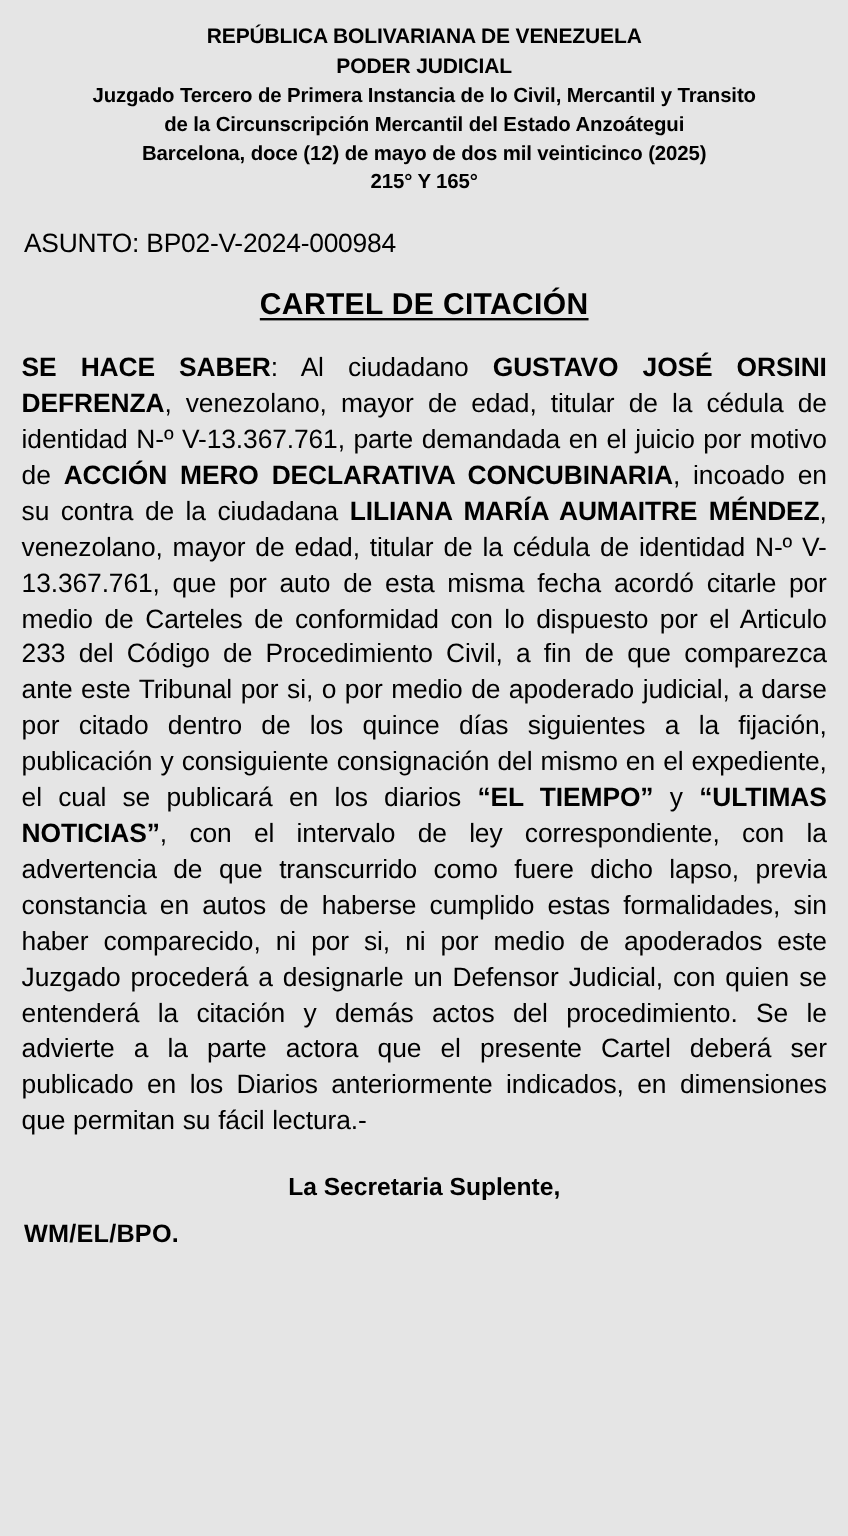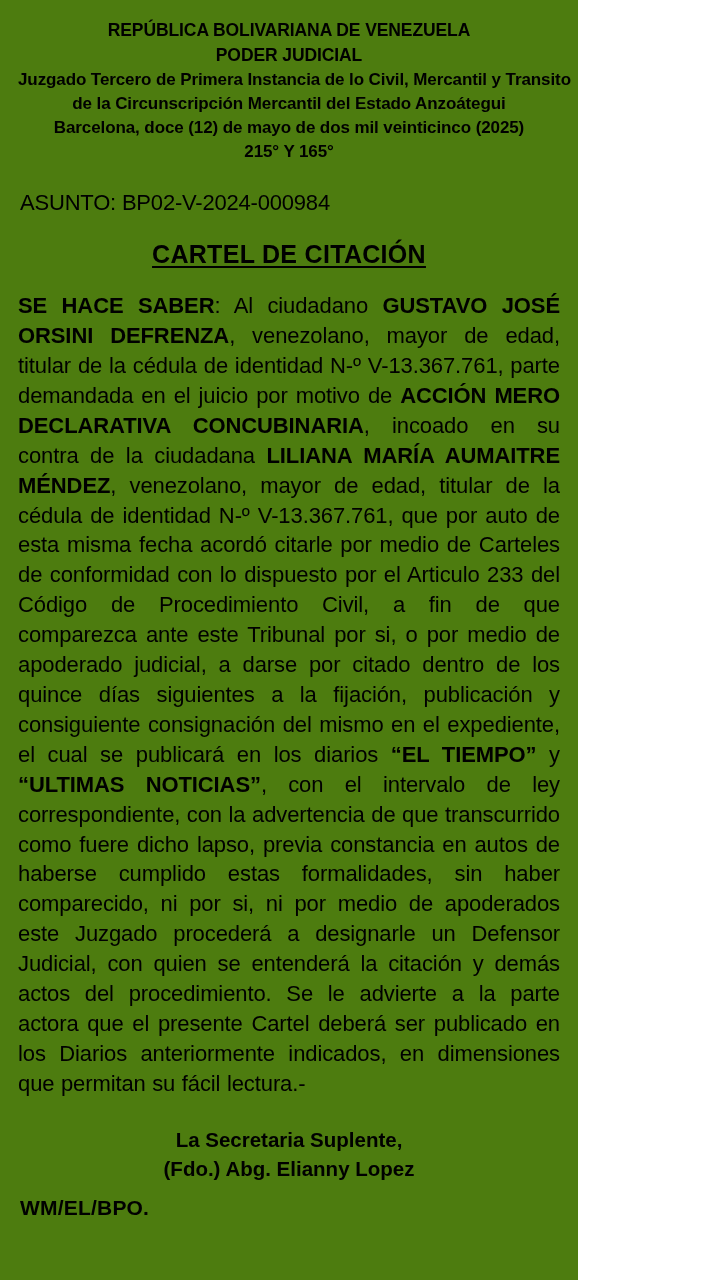--- a/index.html
+++ b/index.html
@@ -7,25 +7,25 @@
     padding: 0;
     background: #ffffff;
   }
   body {
     width: 707px;
     min-height: 1280px;
     font-family: "Liberation Sans", sans-serif;
     color: #000000;
   }
   .page {
-    width: 578px;
+    width: 707px;
     min-height: 1280px;
     box-sizing: border-box;
     padding: 18px 18px 10px 18px;
-    background: #4d7c0f;
+    background: #e5e5e5;
     position: relative;
   }
   .header {
     text-align: center;
     font-weight: bold;
     font-size: 17.5px;
     line-height: 1.42;
     letter-spacing: -0.1px;
   }
   .header div {
@@ -100,18 +100,17 @@
 
   <div class="asunto">ASUNTO: BP02-V-2024-000984</div>
 
   <div class="cartel">CARTEL DE CITACIÓN</div>
 
   <div class="body-text"><b>SE HACE SABER</b><span>: Al ciudadano </span><b>GUSTAVO JOSÉ ORSINI DEFRENZA</b><span>, venezolano, mayor de edad, titular de la cédula de identidad N-º V-13.367.761, parte demandada en el juicio por motivo de </span><b>ACCIÓN MERO DECLARATIVA CONCUBINARIA</b><span>, incoado en su contra de la ciudadana </span><b>LILIANA MARÍA AUMAITRE MÉNDEZ</b><span>, venezolano, mayor de edad, titular de la cédula de identidad N-º V-13.367.761, que por auto de esta misma fecha acordó citarle por medio de Carteles de conformidad con lo dispuesto por el Articulo 233 del Código de Procedimiento Civil, a fin de que comparezca ante este Tribunal por si, o por medio de apoderado judicial, a darse por citado dentro de los quince días siguientes a la fijación, publicación y consiguiente consignación del mismo en el expediente, el cual se publicará en los diarios </span><b>“EL TIEMPO”</b><span> y </span><b>“ULTIMAS NOTICIAS”</b><span>, con el intervalo de ley correspondiente, con la advertencia de que transcurrido como fuere dicho lapso, previa constancia en autos de haberse cumplido estas formalidades, sin haber comparecido, ni por si, ni por medio de apoderados este Juzgado procederá a designarle un Defensor Judicial, con quien se entenderá la citación y demás actos del procedimiento. Se le advierte a la parte actora que el presente Cartel deberá ser publicado en los Diarios anteriormente indicados, en dimensiones que permitan su fácil lectura.-</span></div>
 
 
   <div class="sig second">
     <div>La Secretaria Suplente,</div>
-    <div>(Fdo.) Abg. Elianny Lopez</div>
   </div>
 
   <div class="footer-code">WM/EL/BPO.</div>
 
 </div>
 
 </body></html>

